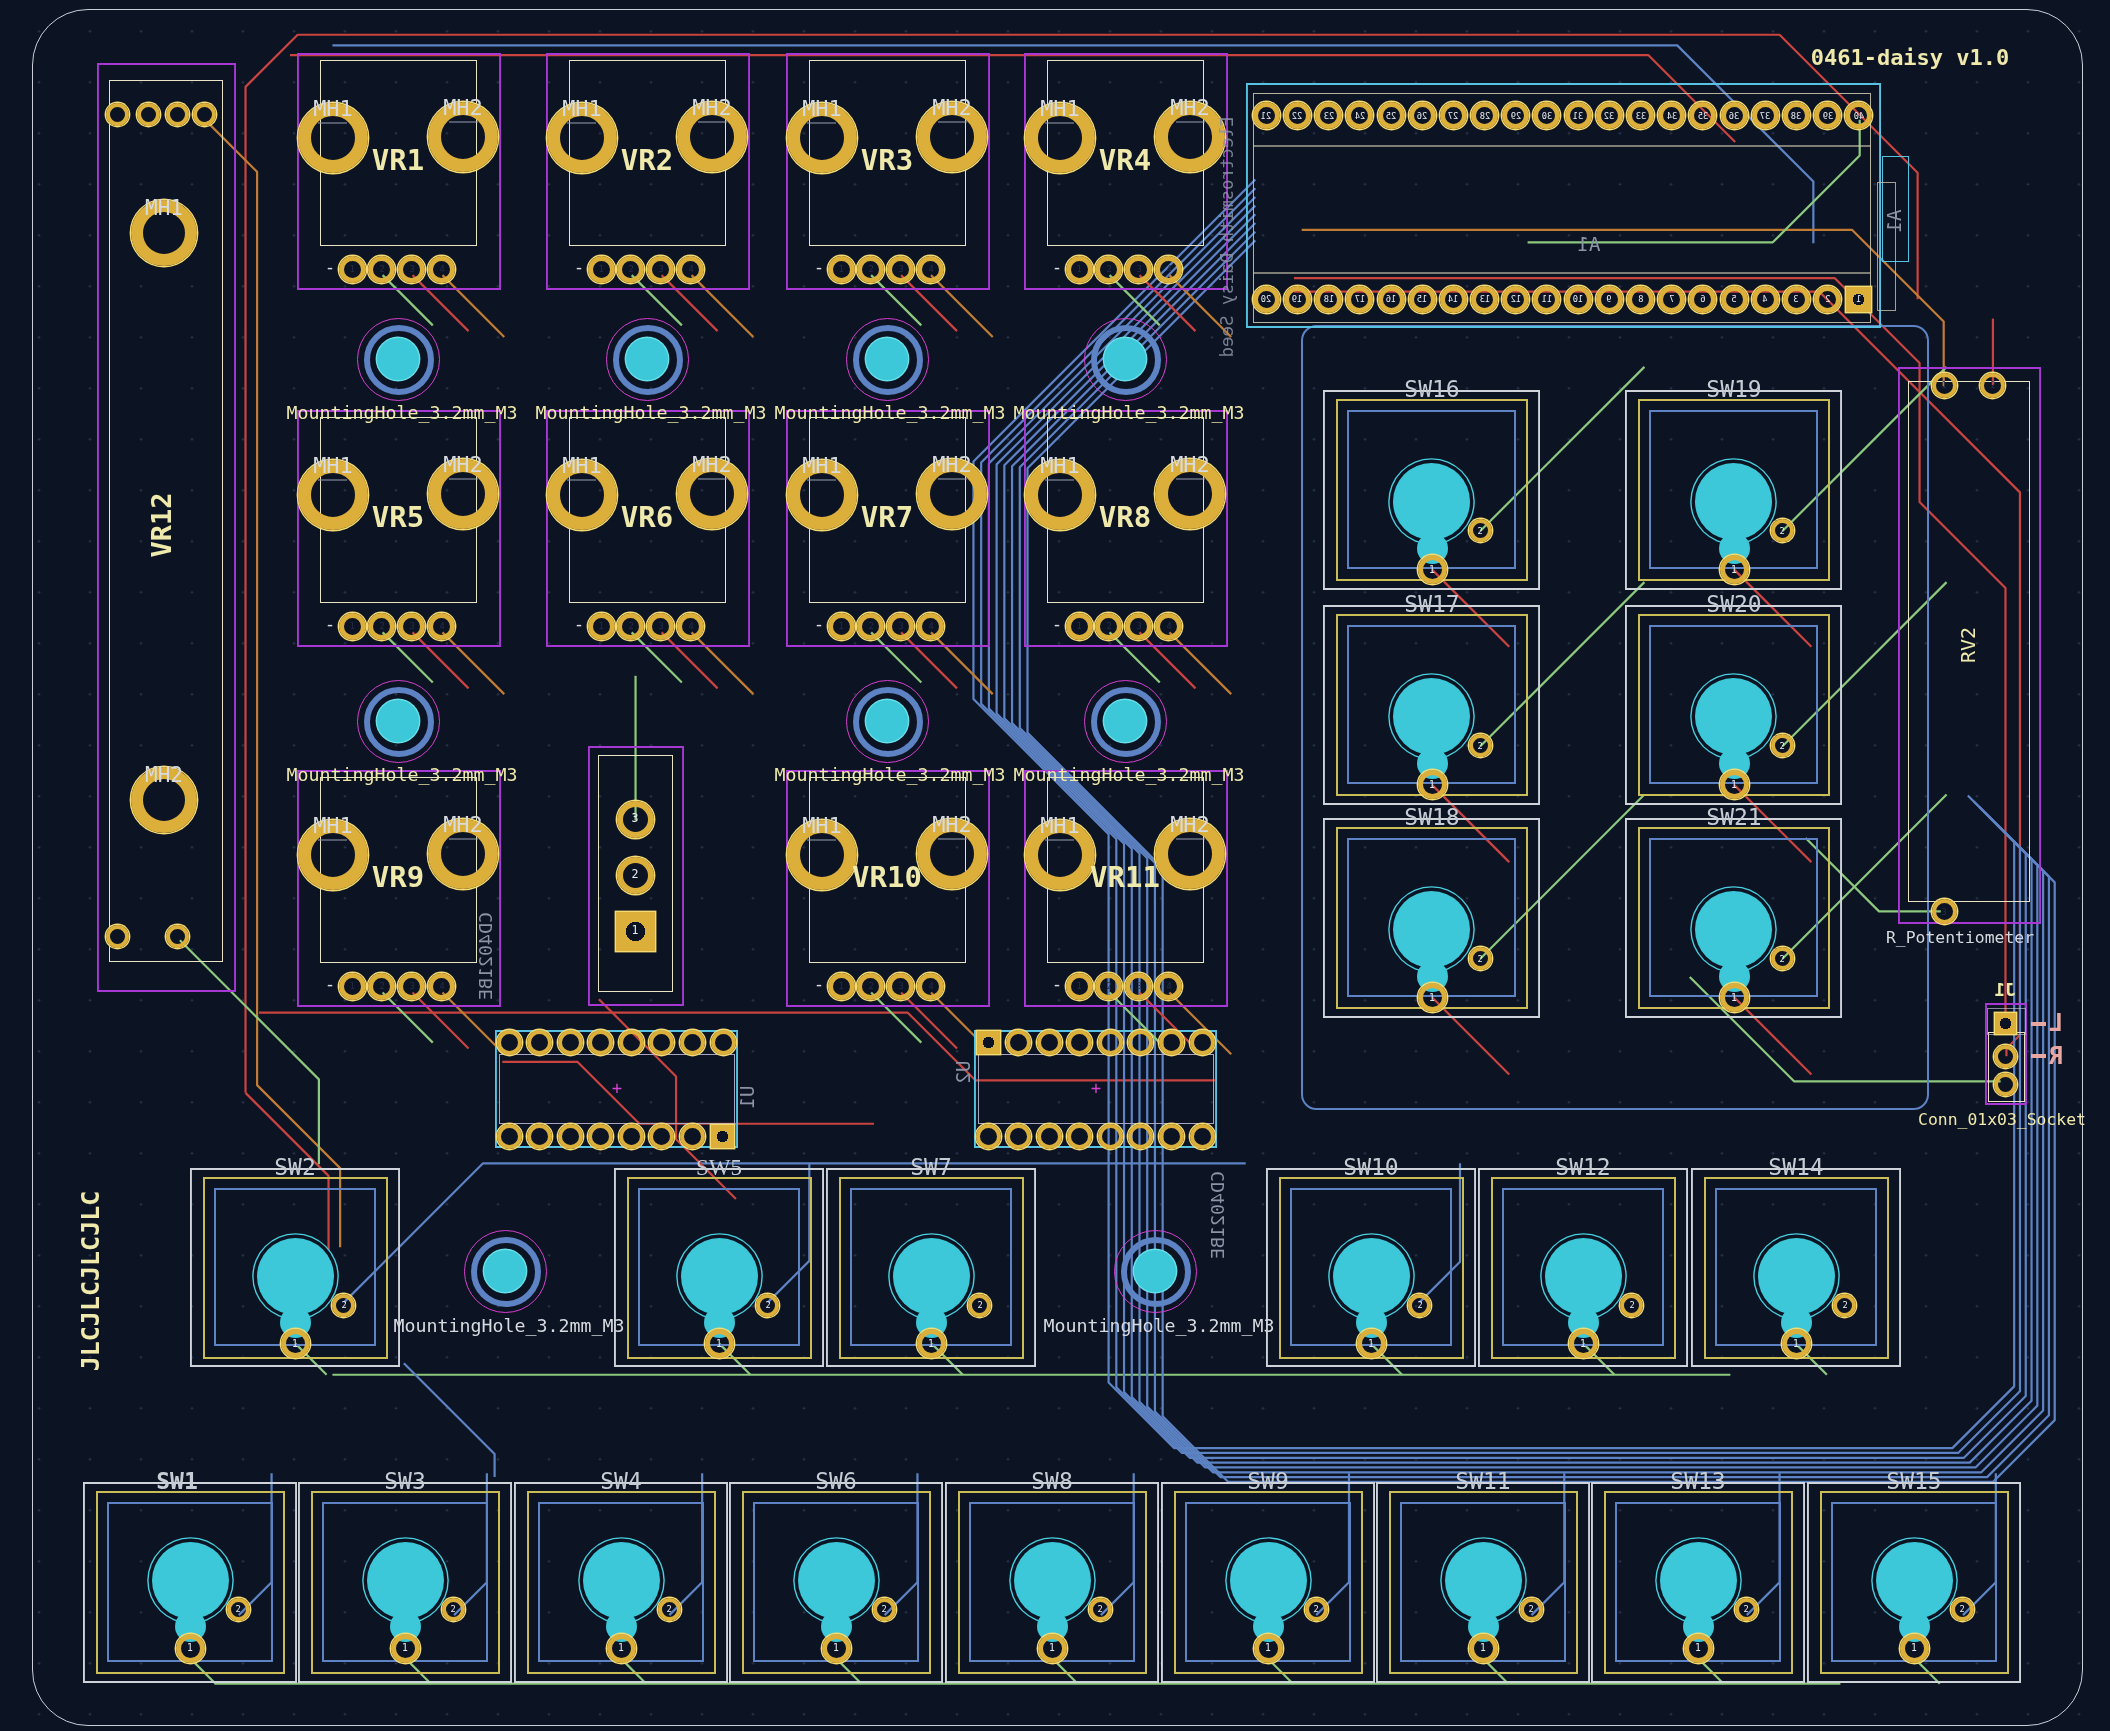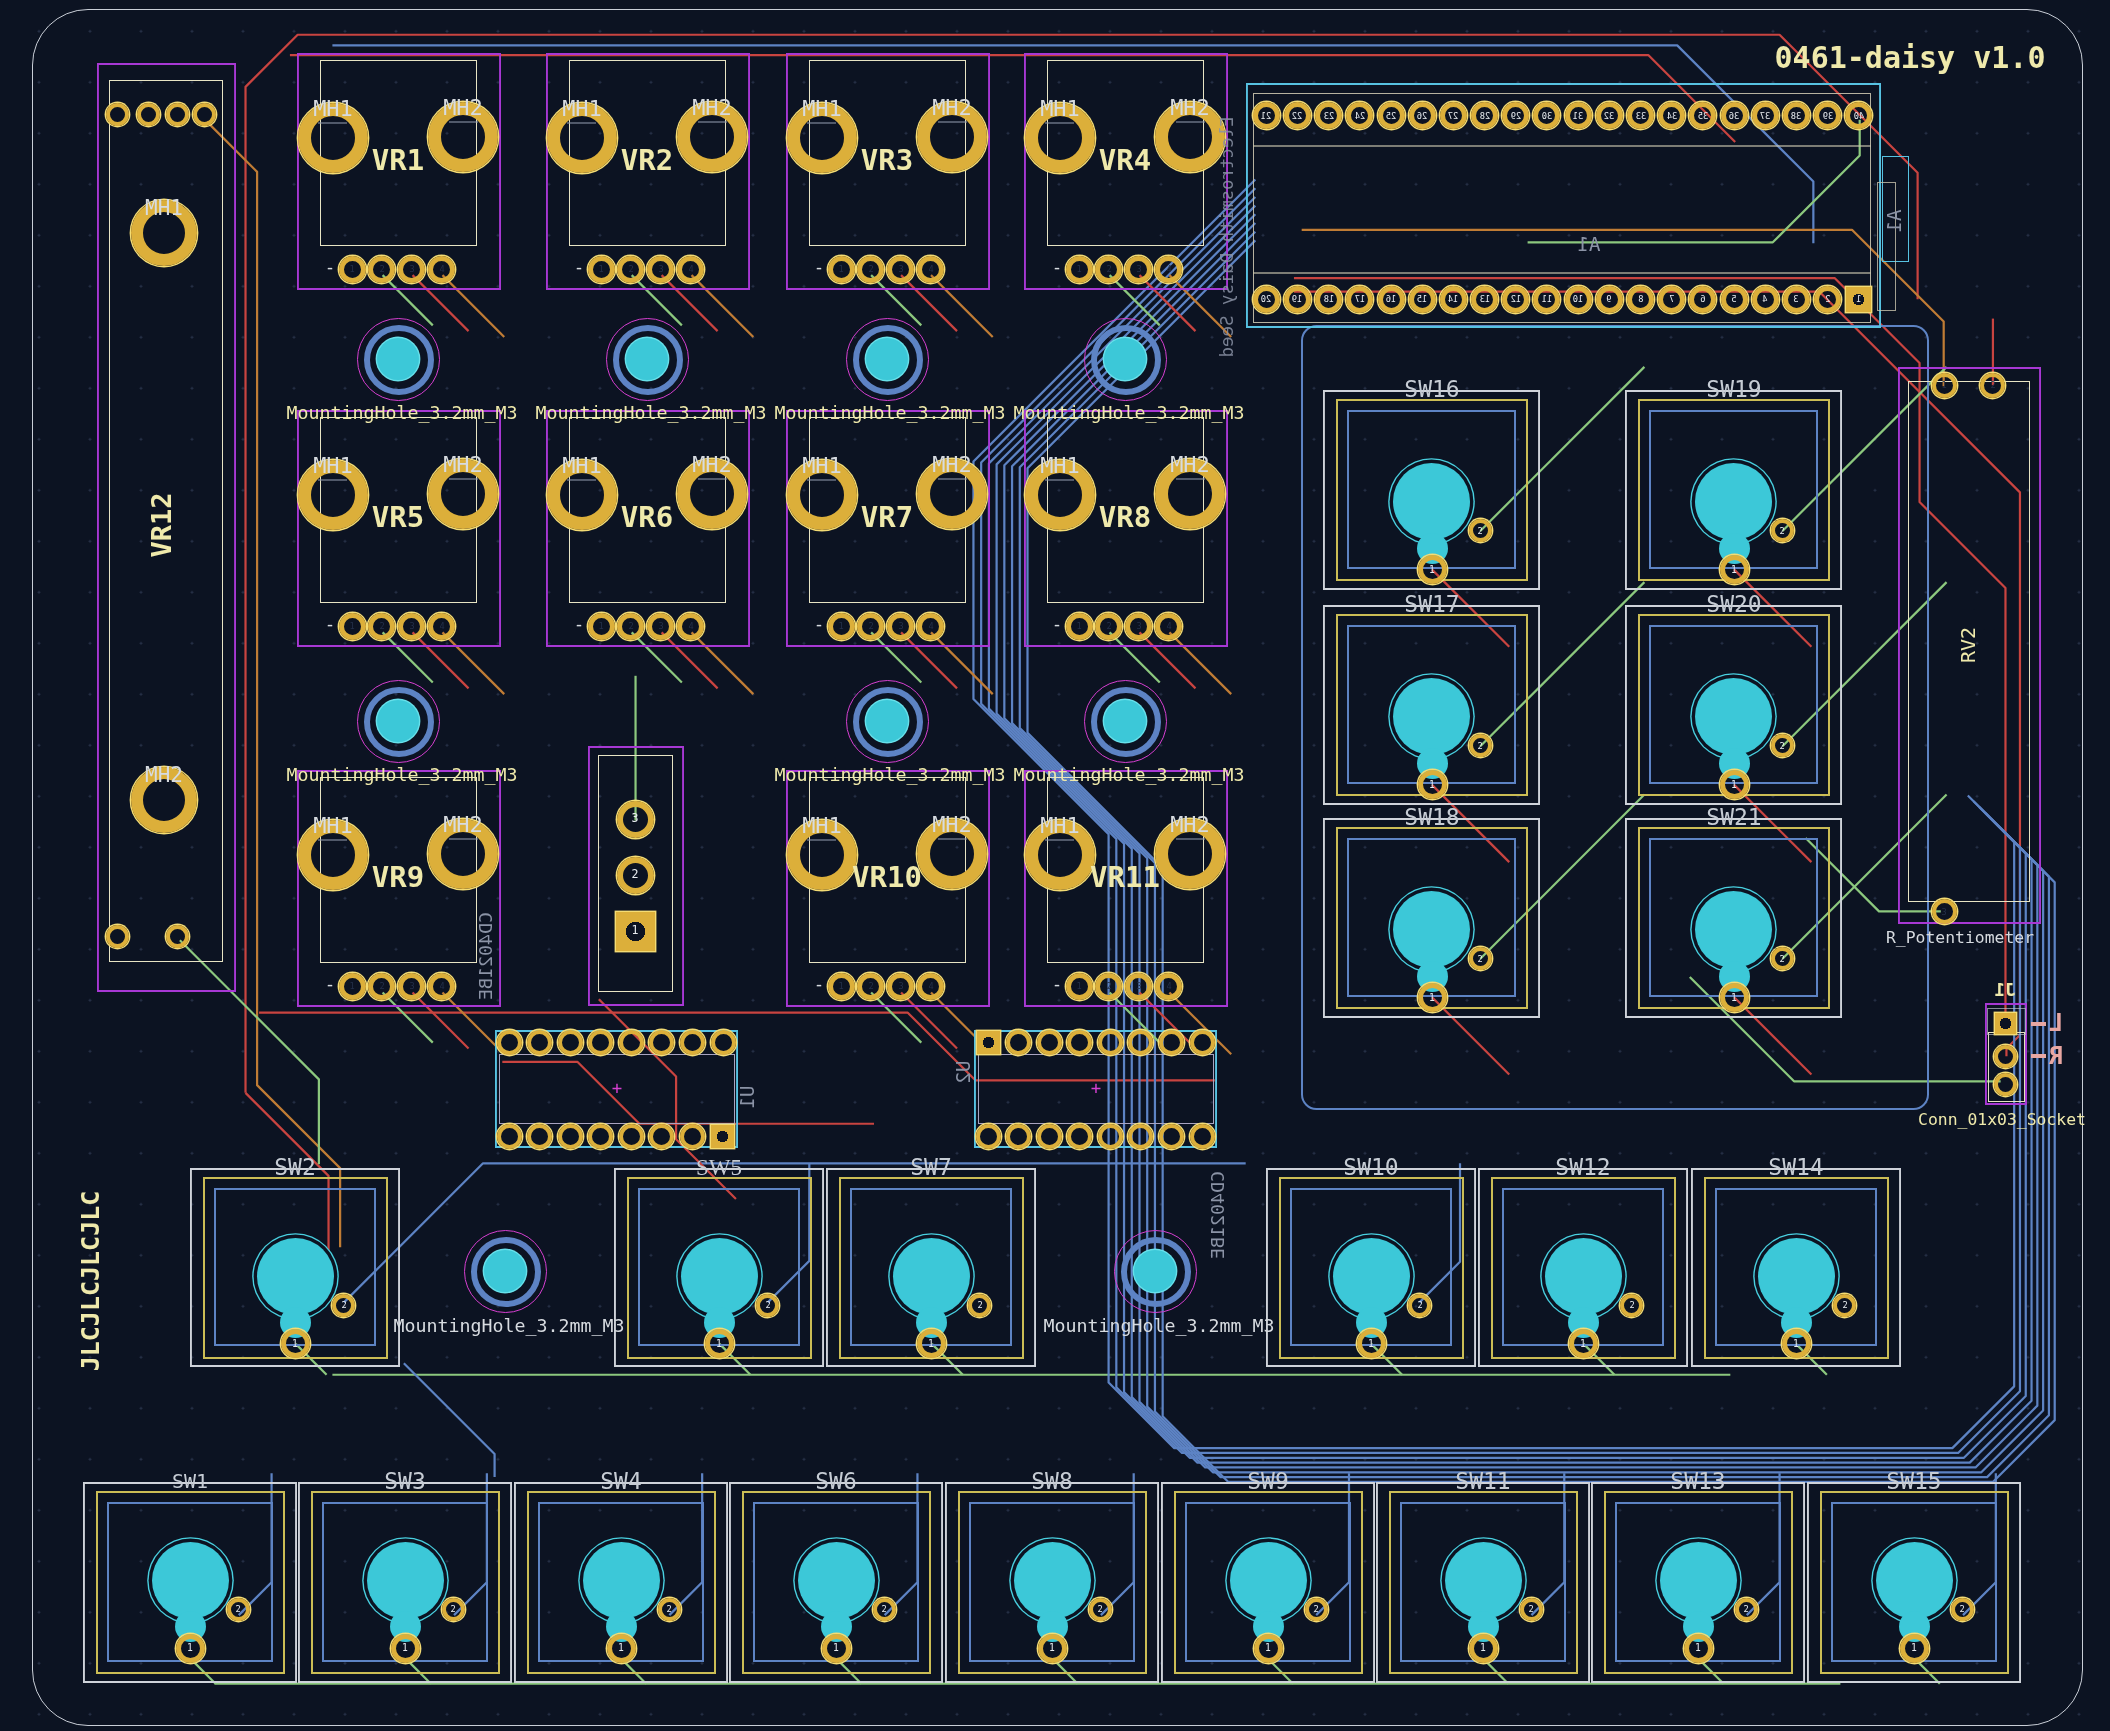--- a/index.html
+++ b/index.html
@@ -11,21 +11,21 @@
 html,body{margin:0;padding:0;background:#06090f;}
 #board{position:relative;width:2111px;height:1731px;background:var(--bg);overflow:hidden;
  background-image:radial-gradient(circle,#273148 1.2px,transparent 1.4px);
  background-size:51px 51px;background-position:13.5px 5.8px;
  font-family:"DejaVu Sans Mono",monospace;}
 #traces{position:absolute;left:0;top:0;z-index:1;}
 #outline{position:absolute;left:32px;top:8.7px;width:2049px;height:1715px;border:1.9px solid var(--outline);border-radius:56px;z-index:0;}
 #components{position:absolute;left:0;top:0;width:100%;height:100%;z-index:2;}
 .abs{position:absolute;}
 .t{position:absolute;white-space:nowrap;z-index:3;font-family:"DejaVu Sans Mono",monospace;line-height:1;}
-#title{left:1910px;top:58px;transform:translate(-50%,-50%);font-size:30px;font-weight:bold;color:var(--silkY);}
+#title{left:1910px;top:58px;transform:translate(-50%,-50%);font-size:22px;font-weight:bold;color:var(--silkY);}
 #jlc{left:90px;top:1281px;transform:translate(-50%,-50%) rotate(-90deg);font-size:25px;font-weight:bold;color:var(--silkY);}
 #electro{left:1228px;top:237px;transform:translate(-50%,-50%) rotate(-90deg) scaleX(-1);font-size:17.4px;color:var(--grey);opacity:.85;}
 #grid-blue{position:absolute;left:1301px;top:325px;width:624px;height:781px;border:2.4px solid var(--blue);border-radius:15.4px;z-index:1;}
 </style>
 </head>
 <body>
 
 <div id="board">
   <svg id="traces" width="2111" height="1731" viewBox="0 0 2186 1793">
       <polyline points="254,1132 254,90 308,36 1843,36 1986,179 1986,310" fill="none" stroke="#c94440" stroke-width="2.3" stroke-linejoin="round"></polyline>
@@ -414,21 +414,21 @@
       <span class="t" style="left: 1159px; top: 1326px; font-size: 18.3px; color: var(--silkW); transform: translate(-50%, -50%);">MountingHole_3.2mm_M3</span>
       <div class="abs" style="box-shadow: inset 0 0 0 1.9px var(--silkW2); left: 83px; top: 1482px; width: 214px; height: 201px;">
         <div class="abs" style="border: 2.4px solid var(--swYellow); box-sizing: border-box; left: 12.6px; top: 8.7px; width: 189px; height: 183px;"></div>
         <div class="abs" style="border: 2.4px solid var(--blue); box-sizing: border-box; left: 24px; top: 20px; width: 166px; height: 160px;"></div>
         <div class="abs" style="background: var(--cyanFill); border-radius: 50%; box-shadow: 0 0 0 3.4px var(--bg),0 0 0 4.8px #49d0e0; left: 69px; top: 60px; width: 77px; height: 77px;"></div>
         <div class="abs" style="background: var(--cyanFill); border-radius: 50%; left: 92px; top: 129px; width: 31px; height: 31px;"></div>
         <div class="abs" style="border: 5.3px solid var(--gold); border-radius: 50%; box-shadow: 0 0 0 1.4px var(--goldEdge); box-sizing: border-box; left: 93px; top: 152px; width: 29px; height: 29px;"></div>
         <span class="t" style="left: 107px; top: 166px; font-size: 9.7px; color: rgb(232, 236, 240); transform: translate(-50%, -50%);">1</span>
         <div class="abs" style="border: 4.8px solid var(--gold); border-radius: 50%; box-shadow: 0 0 0 1.4px var(--goldEdge); box-sizing: border-box; left: 144px; top: 116px; width: 23px; height: 23px;"></div>
         <span class="t" style="left: 155px; top: 127px; font-size: 8.7px; color: rgb(232, 236, 240); transform: translate(-50%, -50%);">2</span>
-        <span class="t" style="left: 107px; top: -1px; font-size: 20px; color: var(--swLbl); transform: translate(-50%, -50%);">SW1</span>
+        <span class="t" style="left: 94px; top: -1px; font-size: 23px; color: var(--swLbl); transform: translate(-50%, -50%); font-weight: bold;">SW1</span>
       </div>
       <div class="abs" style="box-shadow: inset 0 0 0 1.9px var(--silkW2); left: 298px; top: 1482px; width: 214px; height: 201px;">
         <div class="abs" style="border: 2.4px solid var(--swYellow); box-sizing: border-box; left: 12.6px; top: 8.7px; width: 189px; height: 183px;"></div>
         <div class="abs" style="border: 2.4px solid var(--blue); box-sizing: border-box; left: 24px; top: 20px; width: 166px; height: 160px;"></div>
         <div class="abs" style="background: var(--cyanFill); border-radius: 50%; box-shadow: 0 0 0 3.4px var(--bg),0 0 0 4.8px #49d0e0; left: 69px; top: 60px; width: 77px; height: 77px;"></div>
         <div class="abs" style="background: var(--cyanFill); border-radius: 50%; left: 92px; top: 129px; width: 31px; height: 31px;"></div>
         <div class="abs" style="border: 5.3px solid var(--gold); border-radius: 50%; box-shadow: 0 0 0 1.4px var(--goldEdge); box-sizing: border-box; left: 93px; top: 152px; width: 29px; height: 29px;"></div>
         <span class="t" style="left: 107px; top: 166px; font-size: 9.7px; color: rgb(232, 236, 240); transform: translate(-50%, -50%);">1</span>
         <div class="abs" style="border: 4.8px solid var(--gold); border-radius: 50%; box-shadow: 0 0 0 1.4px var(--goldEdge); box-sizing: border-box; left: 144px; top: 116px; width: 23px; height: 23px;"></div>
         <span class="t" style="left: 155px; top: 127px; font-size: 8.7px; color: rgb(232, 236, 240); transform: translate(-50%, -50%);">2</span>

